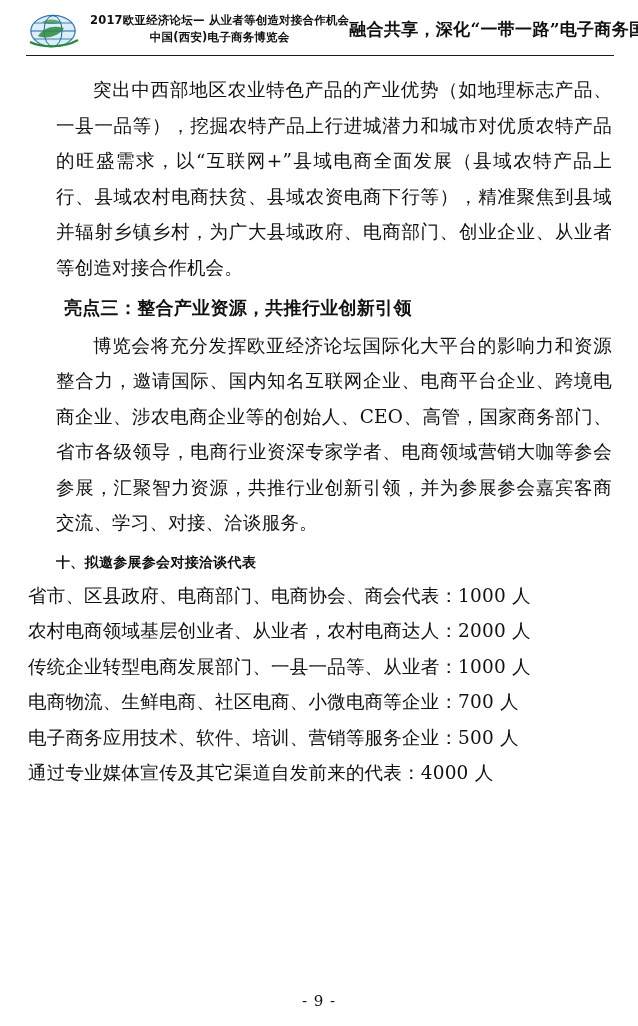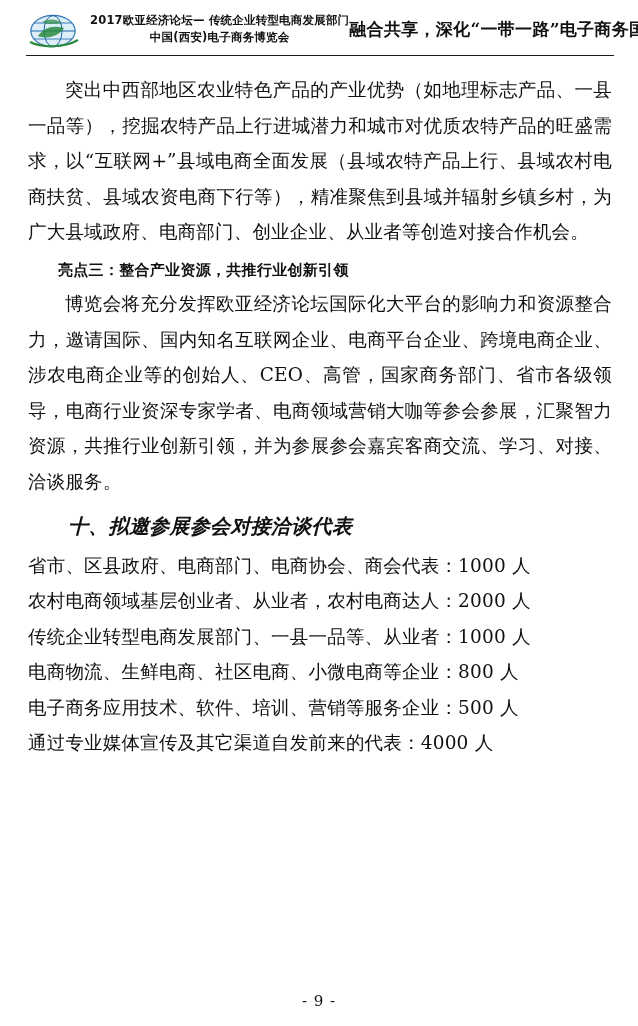--- a/index.html
+++ b/index.html
@@ -92,40 +92,39 @@
   }
   p.body {
     margin: 0 0 0 0;
     font-size: 18.5px;
     line-height: 1.92;
     text-align: justify;
     text-justify: inter-ideograph;
     letter-spacing: 0.2px;
     font-family: "DejaVu Serif", "Liberation Serif", serif;
   }
-  p.indent { text-indent: 2em; }
+  p.indent { text-indent: 2em; margin-left: 28px; }
 
   h3.sub {
     margin: 6px 0 2px 0;
-    font-size: 15px;
+    font-size: 18px;
     line-height: 1.92;
     font-weight: bold;
     text-indent: 2em;
     font-family: "DejaVu Sans", "Liberation Sans", sans-serif;
     letter-spacing: 0.3px;
   }
   h2.section {
     margin: 8px 0 2px 0;
-    font-size: 20px;
+    font-size: 14px;
     line-height: 1.92;
     font-weight: bold;
     text-indent: 2em;
     font-family: "DejaVu Sans", "Liberation Sans", sans-serif;
     letter-spacing: 0.3px;
-    font-style: italic;
   }
   .list-line {
     margin: 0;
     font-size: 18.5px;
     line-height: 1.92;
     text-align: justify;
     text-justify: inter-ideograph;
     letter-spacing: 0.2px;
     white-space: nowrap;
   }
@@ -156,41 +155,41 @@
         <ellipse cx="25" cy="19" rx="9" ry="15.5" fill="none" stroke="#1b63a8" stroke-width="1"></ellipse>
         <path d="M3 19 H47" stroke="#1b63a8" stroke-width="1" fill="none"></path>
         <path d="M6 11 H44" stroke="#1b63a8" stroke-width="0.8" fill="none"></path>
         <path d="M6 27 H44" stroke="#1b63a8" stroke-width="0.8" fill="none"></path>
         <path d="M10 24 C16 15, 26 13, 36 16 C32 23, 20 28, 10 24 Z" fill="#2a8a3e" opacity="0.85"></path>
         <path d="M14 10 C20 6, 30 7, 34 11 C27 12, 19 13, 14 10 Z" fill="#2a8a3e" opacity="0.7"></path>
         <path d="M2 30 C14 36, 36 36, 50 28" stroke="#2a8a3e" stroke-width="2.2" fill="none"></path>
       </svg>
     </div>
     <div class="header-center">
-      <div class="header-line1">2017欧亚经济论坛— 传统企业转型电商发展部门</div>
+      <div class="header-line1">2017欧亚经济论坛— 从业者等创造对接合作机会</div>
       <div class="header-line2">中国(西安)电子商务博览会</div>
     </div>
     <div class="header-right">融合共享，深化“一带一路”电子商务国际合作</div>
     <div class="header-rule"></div>
   </div>
 
   <div class="content">
 
     <p class="body indent">突出中西部地区农业特色产品的产业优势（如地理标志产品、一县一品等），挖掘农特产品上行进城潜力和城市对优质农特产品的旺盛需求，以“互联网+”县域电商全面发展（县域农特产品上行、县域农村电商扶贫、县域农资电商下行等），精准聚焦到县域并辐射乡镇乡村，为广大县域政府、电商部门、创业企业、从业者等创造对接合作机会。</p>
 
     <h3 class="sub">亮点三：整合产业资源，共推行业创新引领</h3>
 
     <p class="body indent">博览会将充分发挥欧亚经济论坛国际化大平台的影响力和资源整合力，邀请国际、国内知名互联网企业、电商平台企业、跨境电商企业、涉农电商企业等的创始人、CEO、高管，国家商务部门、省市各级领导，电商行业资深专家学者、电商领域营销大咖等参会参展，汇聚智力资源，共推行业创新引领，并为参展参会嘉宾客商交流、学习、对接、洽谈服务。</p>
 
     <h2 class="section">十、拟邀参展参会对接洽谈代表</h2>
 
     <p class="list-line">省市、区县政府、电商部门、电商协会、商会代表：1000 人</p>
     <p class="list-line">农村电商领域基层创业者、从业者，农村电商达人：2000 人</p>
     <p class="list-line">传统企业转型电商发展部门、一县一品等、从业者：1000 人</p>
-    <p class="list-line">电商物流、生鲜电商、社区电商、小微电商等企业：800 人</p>
+    <p class="list-line">电商物流、生鲜电商、社区电商、小微电商等企业：700 人</p>
     <p class="list-line">电子商务应用技术、软件、培训、营销等服务企业：500 人</p>
     <p class="list-line">通过专业媒体宣传及其它渠道自发前来的代表：4000 人</p>
 
 
   </div>
 
   <div class="footer">- 9 -</div>
 
 </div>
 

